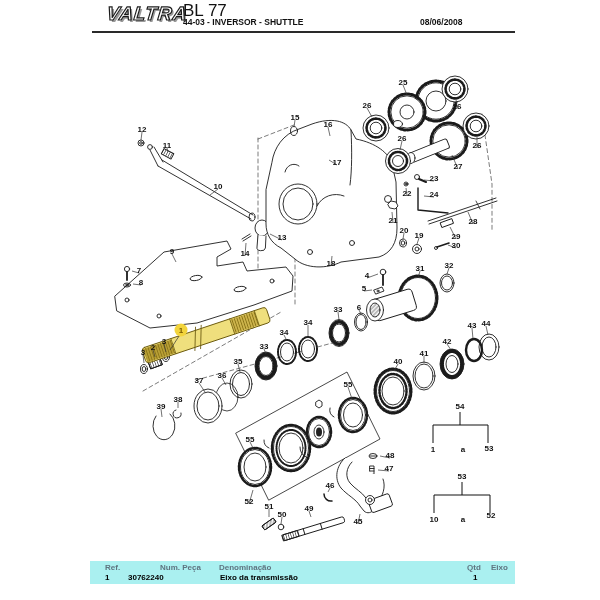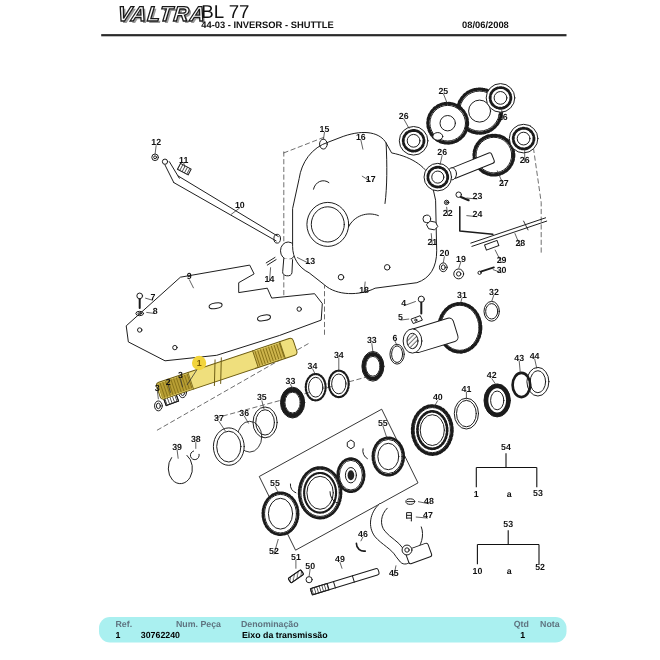--- a/index.html
+++ b/index.html
@@ -9,21 +9,21 @@
   .hdr-logo{position:absolute;left:107px;top:3px;font-size:19px;font-weight:900;font-style:italic;
             letter-spacing:1px;color:#fdfdfd;-webkit-text-stroke:1.2px #1a1a1a;
             text-shadow:2px 2px 0 #9a9a9a;transform:skewX(-6deg);}
   .hdr-model{position:absolute;left:183px;top:1px;font-size:17px;font-weight:normal;color:#111;}
   .hdr-section{position:absolute;left:183px;top:17px;font-size:8.5px;font-weight:bold;color:#111;}
   .hdr-date{position:absolute;left:420px;top:17px;width:95px;font-size:8.5px;font-weight:bold;color:#111;}
   .hdr-rule{position:absolute;left:92px;top:31px;width:423px;height:2px;background:#2a2a2a;}
   
   svg.diagram{position:absolute;left:0;top:0;width:600px;height:600px;}
   
-  .ftr{position:absolute;left:90px;top:561px;width:425px;height:23px;font-size:8px;border-radius:10px;}
+  .ftr{position:absolute;left:90px;top:561px;width:425px;height:23px;font-size:8px;}
   .ftr .hrow span{position:absolute;top:2px;font-weight:bold;color:#5f7480;white-space:pre;}
   .ftr .drow span{position:absolute;top:12px;font-weight:bold;color:#000;white-space:pre;}
   .c-ref{left:15px;} .c-num{left:38px;margin-left:32px;} .c-den{left:96px;padding-left:33px;} .c-qtd{left:377px;text-align:center;} .c-nota{left:401px;}
   .d-ref{left:15px;} .d-num{left:38px;} .d-den{left:98px;padding-left:32px;} .d-qtd{left:383px;} .d-nota{left:410px;}
 </style>
 </head>
 <body>
 
 <div class="page">
 
@@ -445,21 +445,21 @@
         </g>
       </g>
   </svg>
 
   <div class="ftr" id="footer-band" style="background: rgb(170, 240, 240);">
     <div class="hrow">
       <span class="c-ref">Ref.</span>
       <span class="c-num">Num. Peça</span>
       <span class="c-den">Denominação</span>
       <span class="c-qtd">Qtd</span>
-      <span class="c-nota">Nota</span>
+      <span class="c-nota">Eixo</span>
     </div>
     <div class="drow">
       <span class="d-ref">1</span>
       <span class="d-num">30762240</span>
       <span class="d-den">Eixo da transmissão</span>
       <span class="d-qtd">1</span>
       <span class="d-nota"></span>
     </div>
   </div>
 </div>

